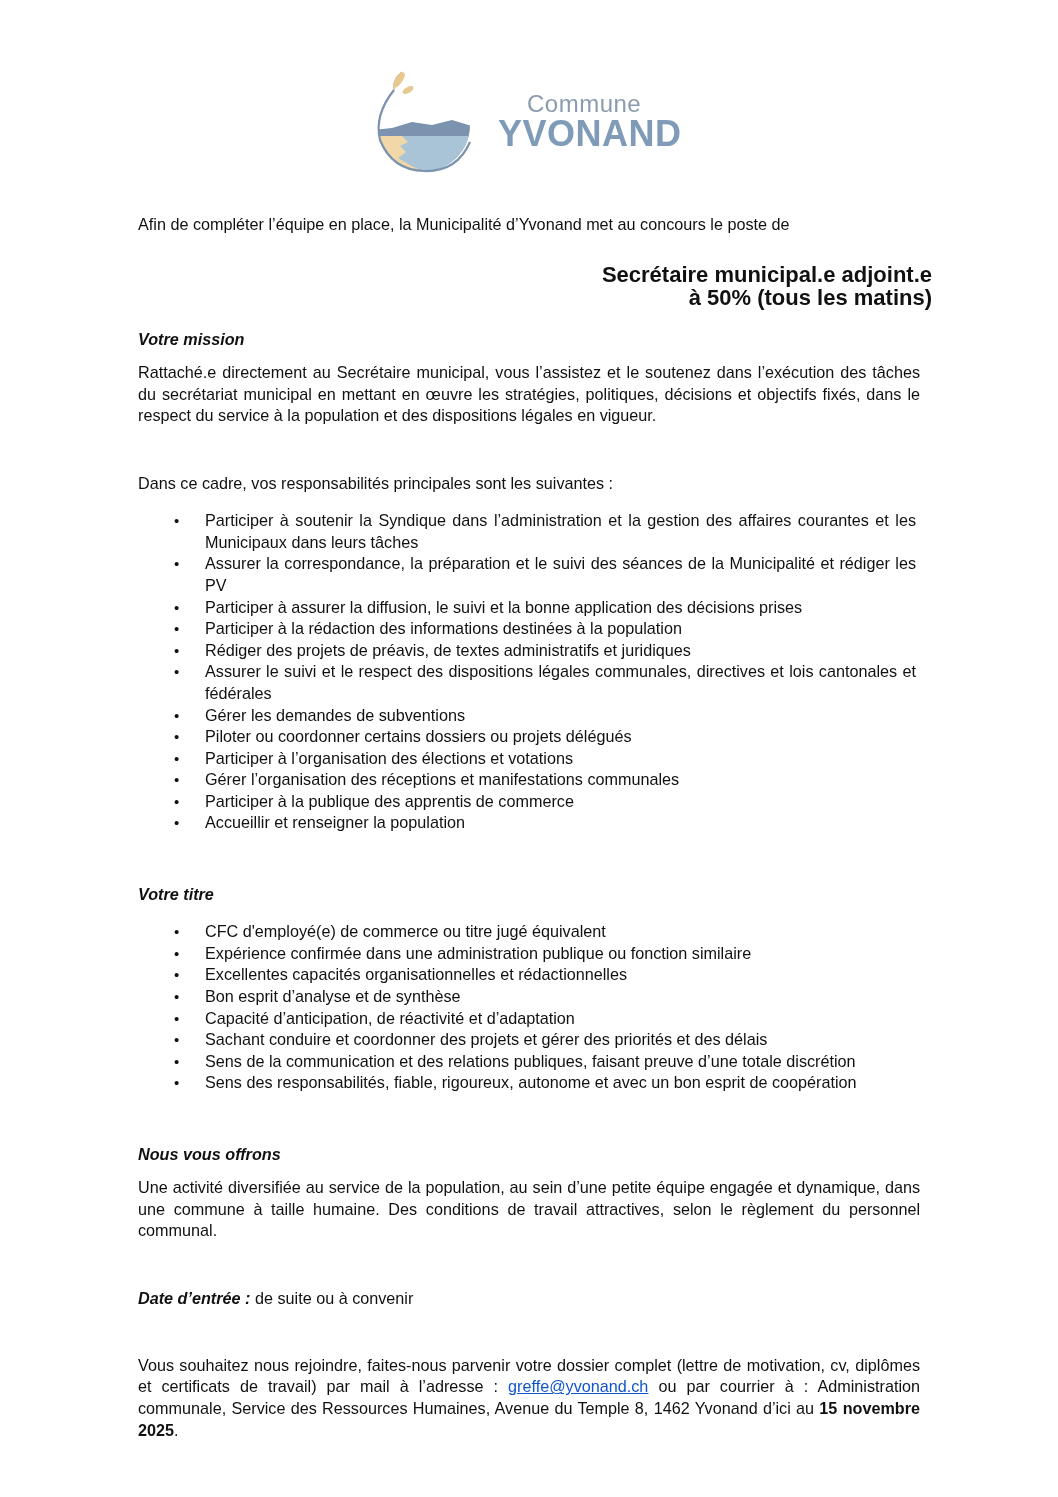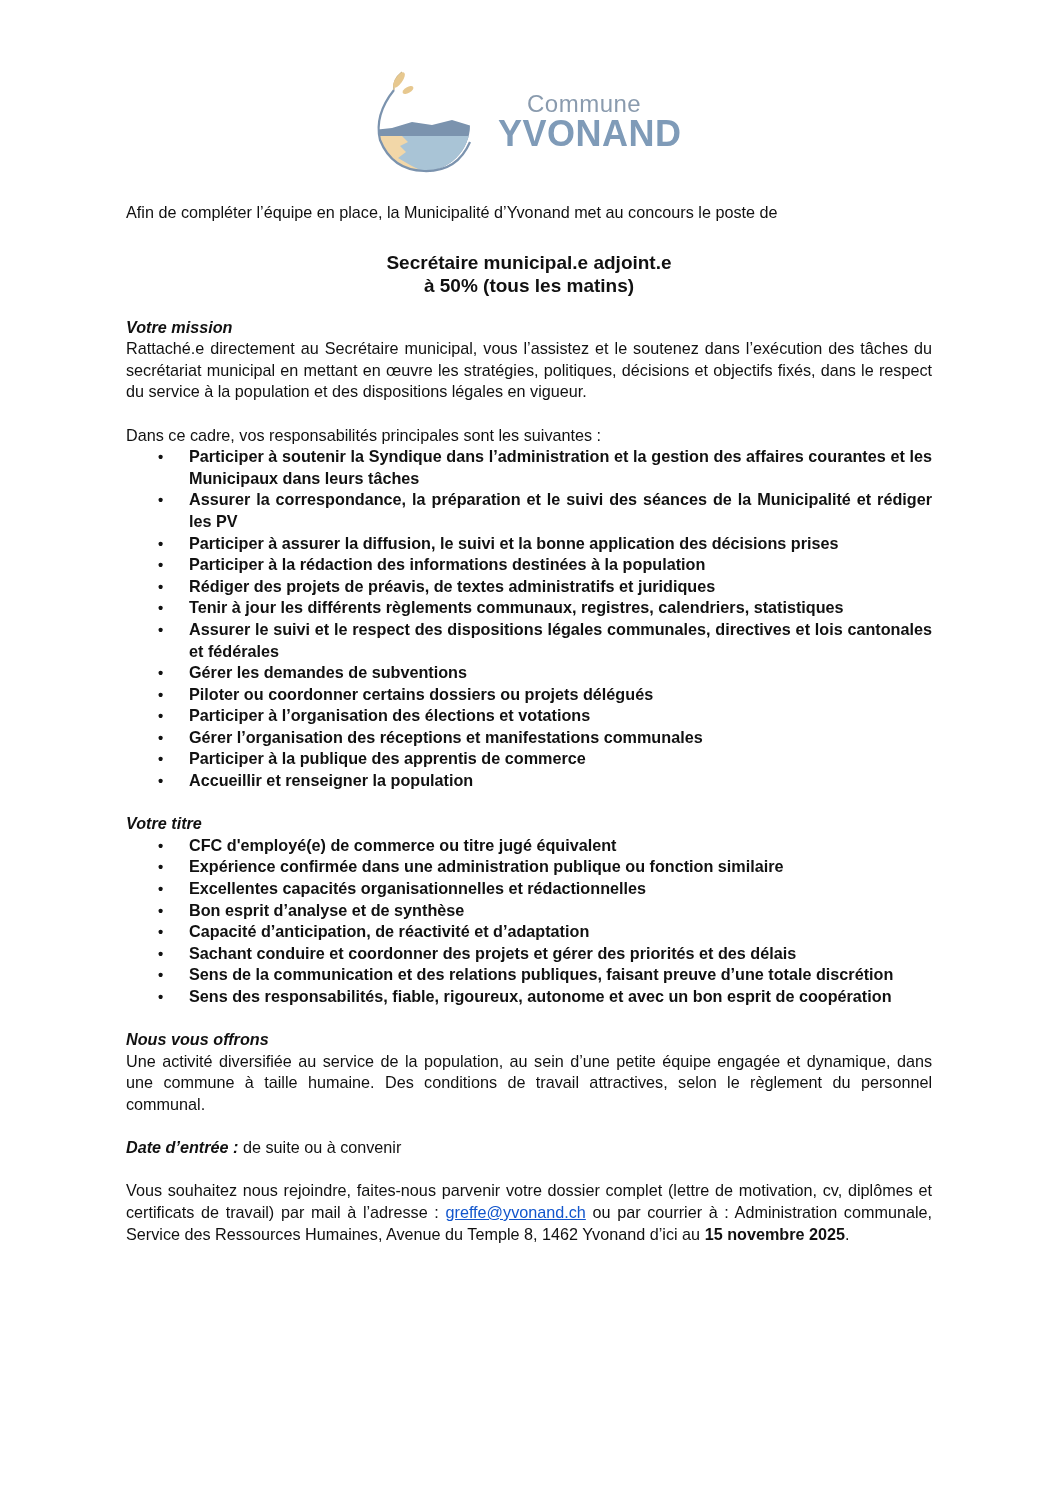--- a/index.html
+++ b/index.html
@@ -6,27 +6,27 @@
   body { width: 1058px; height: 1497px; position: relative; overflow: hidden;
          font-family: "Liberation Sans", sans-serif; color: #111; }
   .page { position: absolute; left: 0; top: 0; width: 1058px; height: 1497px; }
 
   .logo { position: absolute; left: 372px; top: 70px; width: 345px; height: 105px; }
   .logo svg { position: absolute; left: 0; top: 0; }
   .logo-commune { position: absolute; left: 155px; top: 20px; font-size: 24px; color: #8a9bae; letter-spacing: 0.5px; }
   .logo-yvonand { position: absolute; left: 126px; top: 43px; font-size: 36px; font-weight: bold; color: #7f9bb8; letter-spacing: 0.5px; }
 
   .content { position: absolute; left: 126px; top: 202px; width: 806px; font-size: 16.2px; line-height: 21.6px; }
-  p { margin: 0; }
+  p { margin: 12px; }
   .justify { text-align: justify; }
   .intro { margin-bottom: 27px; }
-  .title { text-align: center; font-weight: bold; font-size: 19px; line-height: 23px; margin-bottom: 20px; }
+  .title { text-align: right; font-weight: bold; font-size: 22px; line-height: 23px; margin-bottom: 20px; }
   .section-heading { font-weight: bold; font-style: italic; }
   .gap { height: 21.6px; }
-  ul { margin: 0; padding: 0; list-style: none; font-weight: bold; }
+  ul { margin: 16px; padding: 0; list-style: none; }
   ul li { position: relative; padding-left: 63px; text-align: justify; }
   ul li::before { content: "\2022"; position: absolute; left: 32px; top: 0; font-size: 15px; }
   .bold { font-weight: bold; }
   .bi { font-weight: bold; font-style: italic; }
   a.email { color: #1155cc; }
 </style>
 </head>
 <body>
 
 <div class="page">
@@ -63,21 +63,20 @@
     <p class="section-heading">Votre mission</p>
     <p class="justify">Rattaché.e directement au Secrétaire municipal, vous l’assistez et le soutenez dans l’exécution des tâches du secrétariat municipal en mettant en œuvre les stratégies, politiques, décisions et objectifs fixés, dans le respect du service à la population et des dispositions légales en vigueur.</p>
     <div class="gap"></div>
     <p>Dans ce cadre, vos responsabilités principales sont les suivantes :</p>
     <ul>
       <li>Participer à soutenir la Syndique dans l’administration et la gestion des affaires courantes et les Municipaux dans leurs tâches</li>
       <li>Assurer la correspondance, la préparation et le suivi des séances de la Municipalité et rédiger les PV</li>
       <li>Participer à assurer la diffusion, le suivi et la bonne application des décisions prises</li>
       <li>Participer à la rédaction des informations destinées à la population</li>
       <li>Rédiger des projets de préavis, de textes administratifs et juridiques</li>
-      <li>Tenir à jour les différents règlements communaux, registres, calendriers, statistiques</li>
       <li>Assurer le suivi et le respect des dispositions légales communales, directives et lois cantonales et fédérales</li>
       <li>Gérer les demandes de subventions</li>
       <li>Piloter ou coordonner certains dossiers ou projets délégués</li>
       <li>Participer à l’organisation des élections et votations</li>
       <li>Gérer l’organisation des réceptions et manifestations communales</li>
       <li>Participer à la publique des apprentis de commerce</li>
       <li>Accueillir et renseigner la population</li>
     </ul>
     <div class="gap"></div>
 

